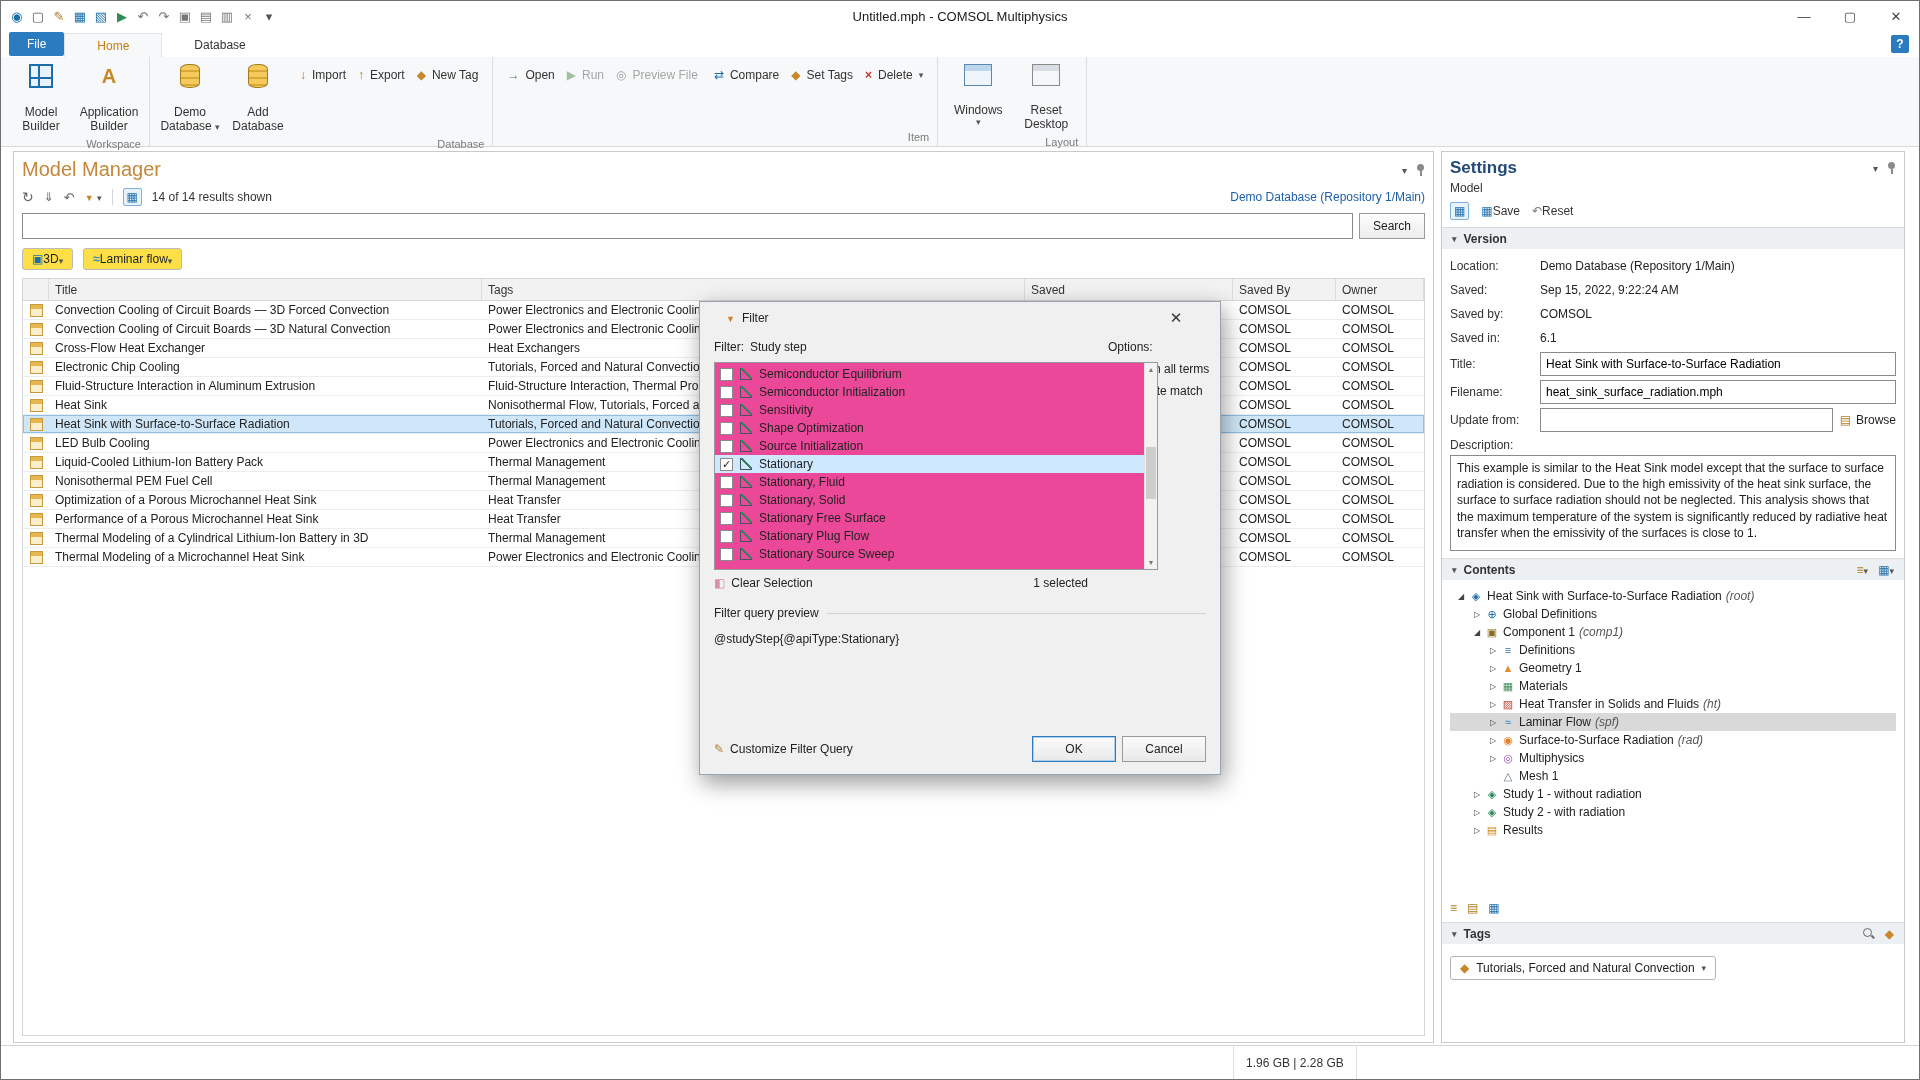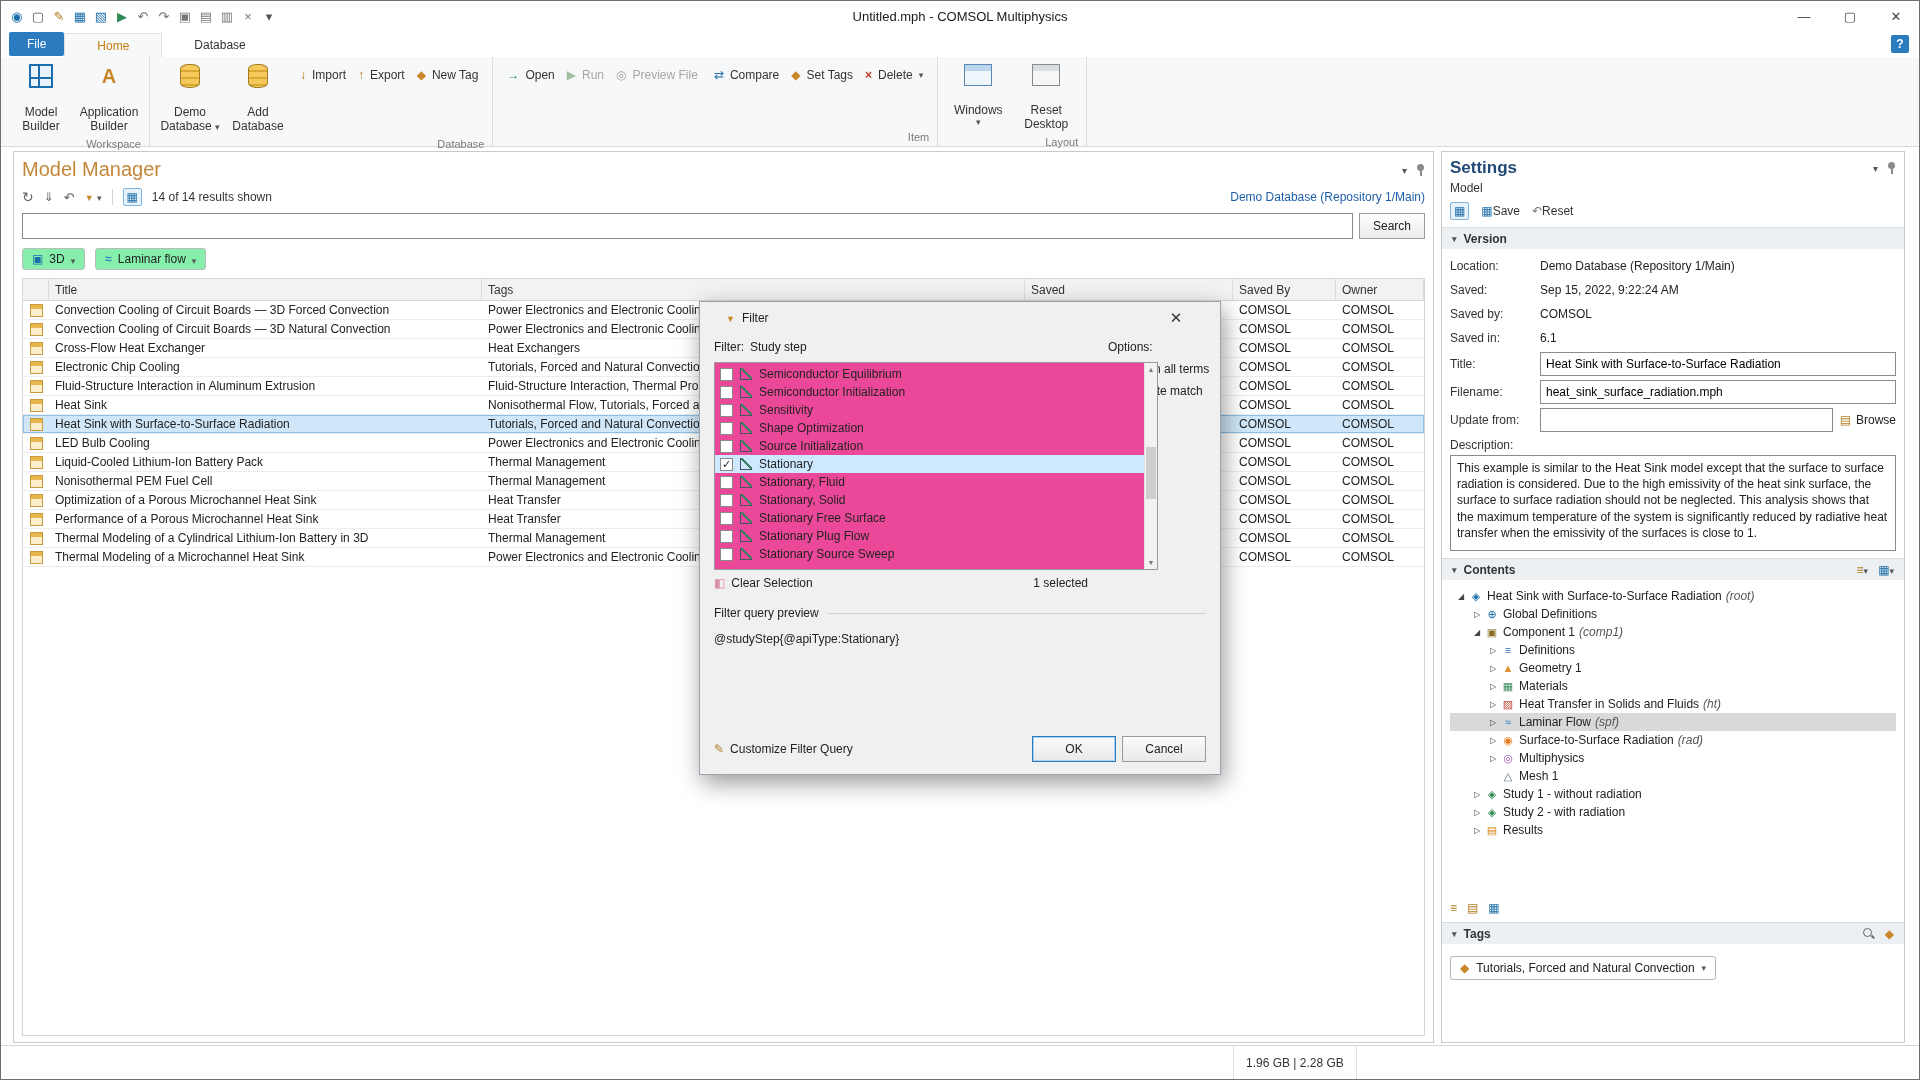--- a/index.html
+++ b/index.html
@@ -81,21 +81,21 @@
   .mm-title-icons{margin-left:auto;display:flex;align-items:center;gap:8px}
   .mm-toolbar{display:flex;align-items:center;gap:10px;height:28px;margin-top:2px}
   .vsep{width:1px;height:16px;background:#d5d5d5}
   .view-toggle{border:1px solid #7fb2de;background:#e8f2fb;padding:1px 3px;border-radius:2px}
   .results-text{color:#333}
   .repo-link{margin-left:auto;color:#1f5fa8}
   .search-row{display:flex;gap:6px;margin-top:2px}
   .search-input{flex:1;height:26px;border:1px solid #8a8a8a;padding:0 6px;font:inherit}
   .search-btn{width:66px;height:26px;border:1px solid #9a9a9a;background:linear-gradient(#fdfdfd,#ececec);font:inherit;color:#222}
   .chips-row{display:flex;gap:10px;margin:9px 0 8px}
-  .chip{display:inline-flex;align-items:flex-end;gap:6px;border:1px solid #bbb;border-radius:3px;padding:3px 9px;background:#86efac}
+  .chip{display:inline-flex;align-items:flex-end;border:1px solid #bbb;border-radius:3px;padding:3px 9px;background:#fde047}
   .table{flex:1;border:1px solid #d6d6d6;overflow:hidden;display:flex;flex-direction:column}
   .thead,.trow{display:grid;grid-template-columns:26px 433px 543px 208px 103px 1fr;align-items:center}
   .thead{background:#f2f2f2;border-bottom:1px solid #d5d5d5;height:22px;color:#333}
   .thead .tc{border-right:1px solid #dcdcdc;height:100%;display:flex;align-items:center;padding:0 6px}
   .tbody{flex:1;background:#fff}
   .trow{height:19px;border-bottom:1px solid #ededed}
   .trow .tc{padding:0 6px;white-space:nowrap;overflow:hidden;text-overflow:ellipsis}
   .trow .icon-cell{display:flex;justify-content:center;padding:0}
   .trow.selected{background:#cfe7f8;box-shadow:inset 0 0 0 1px #8cc0e8}
   .doc-icon{width:13px;height:13px;border:1px solid #c89a3f;background:

